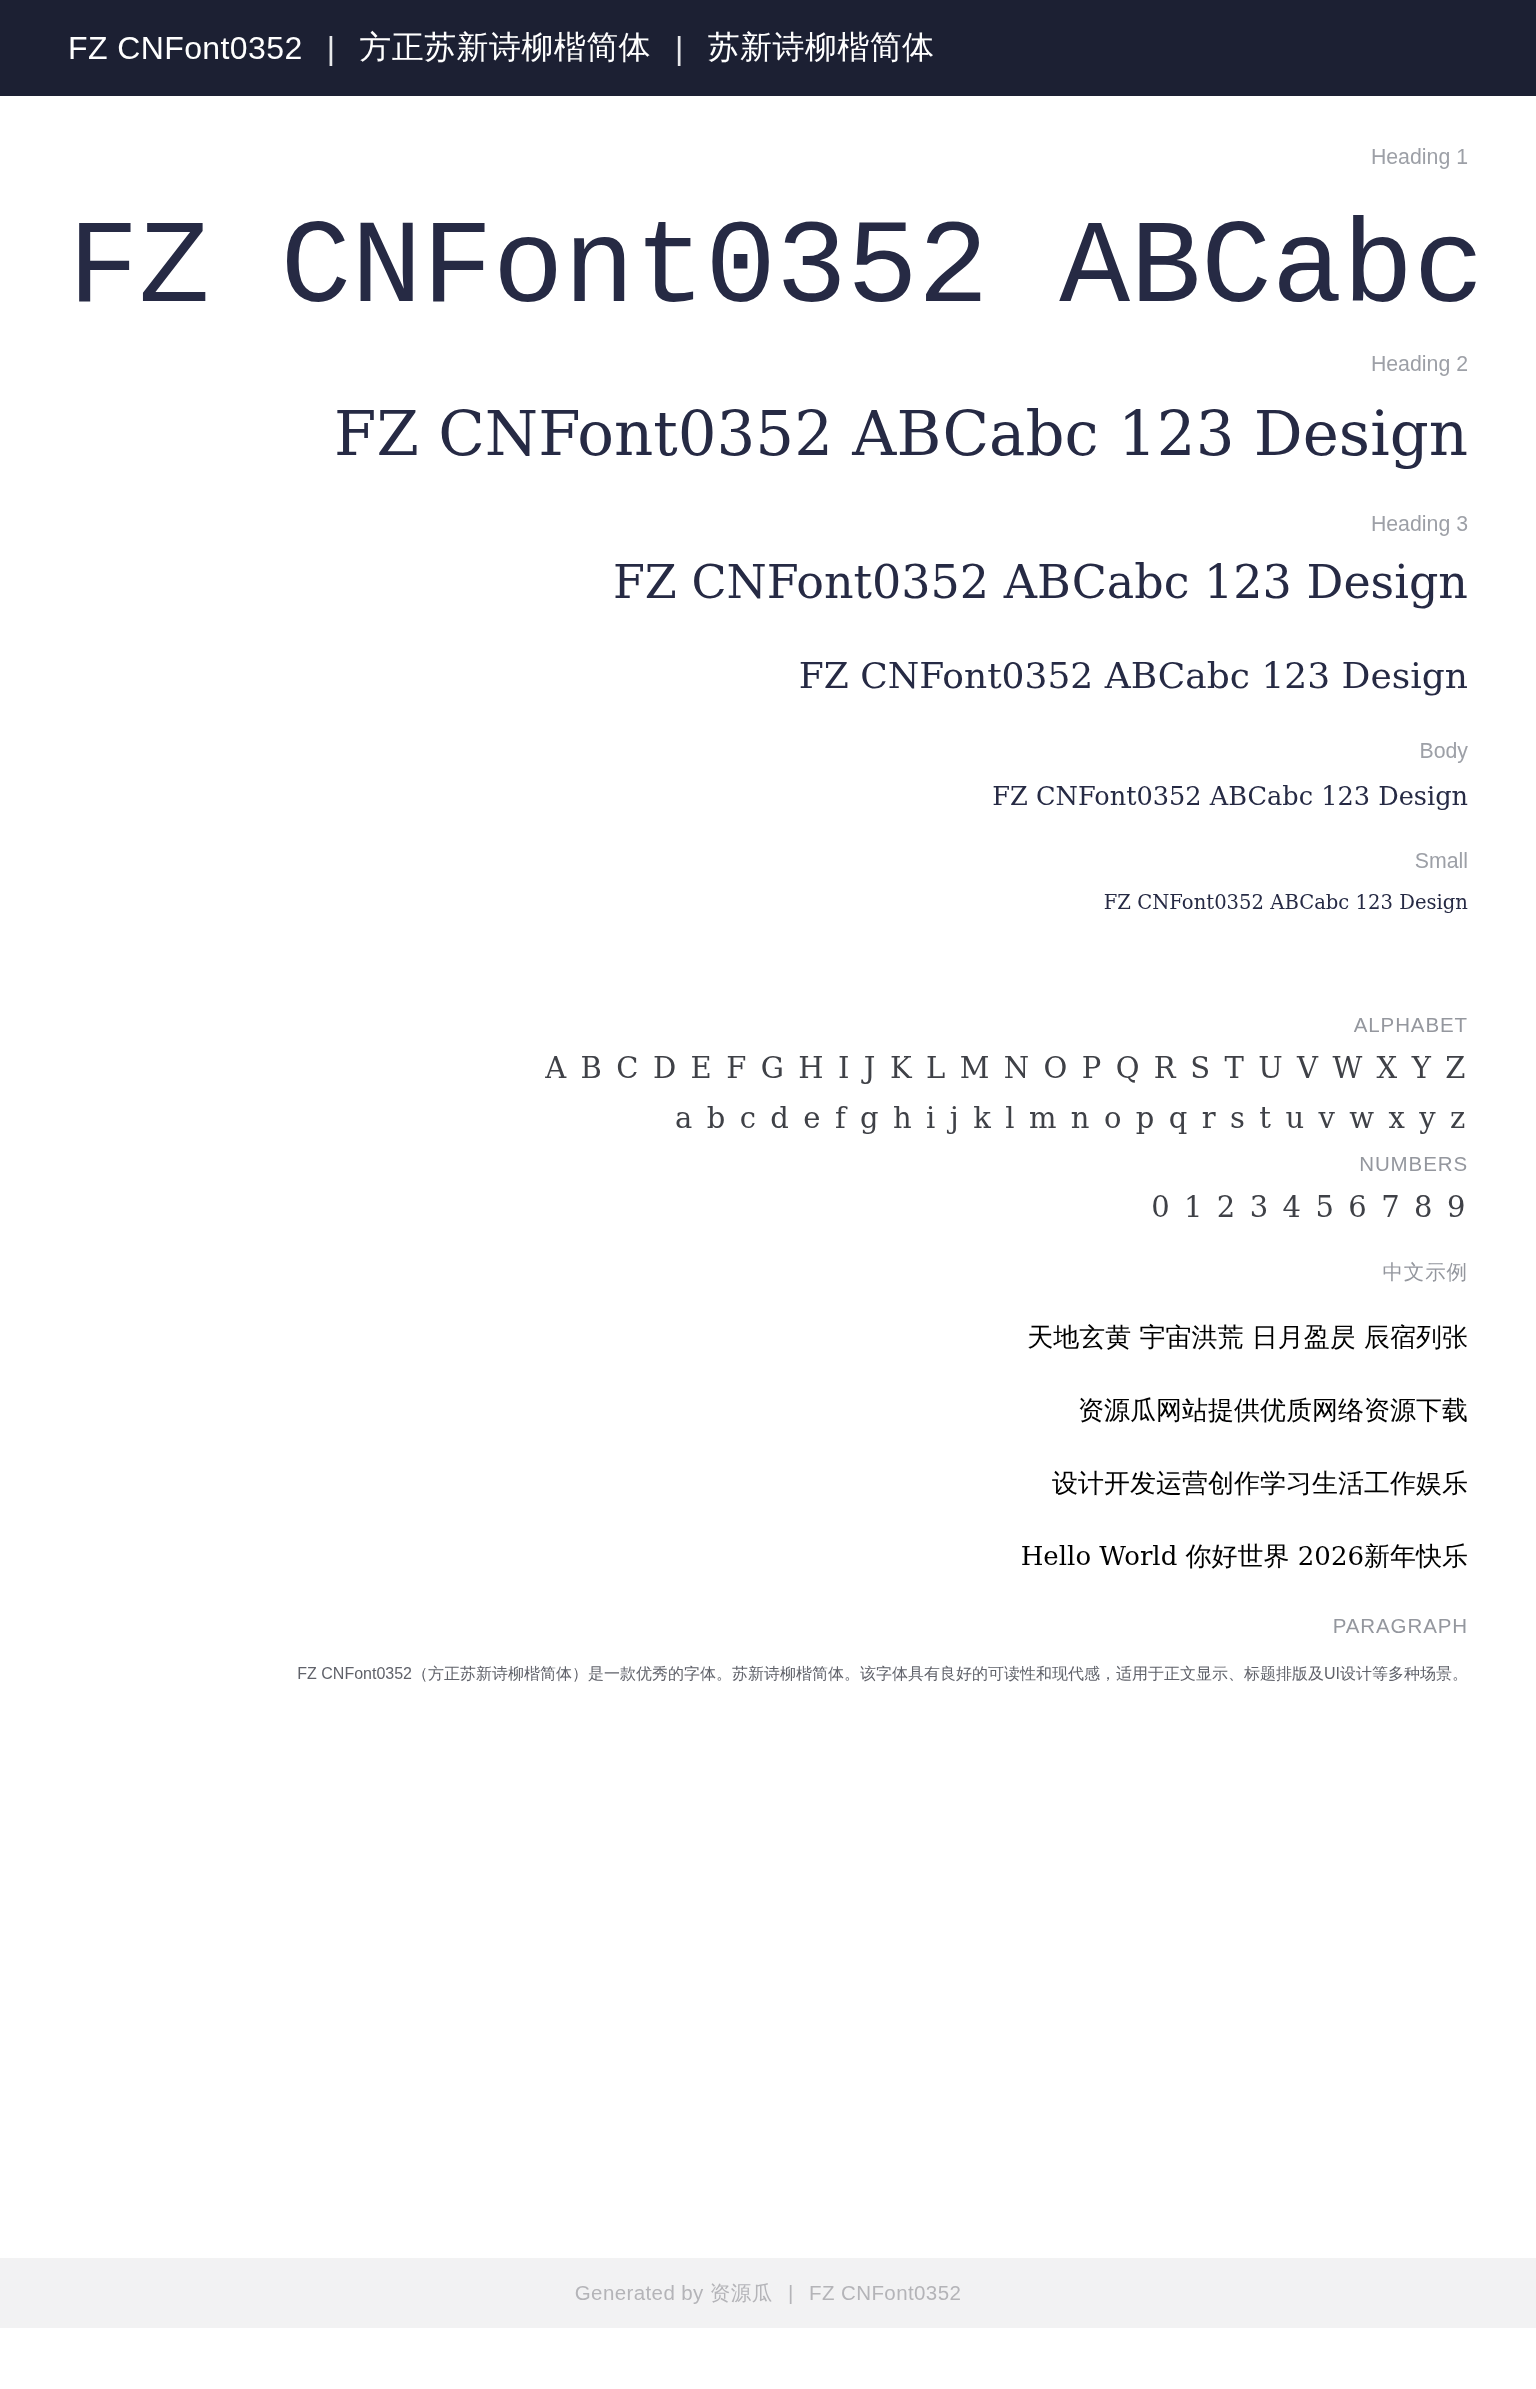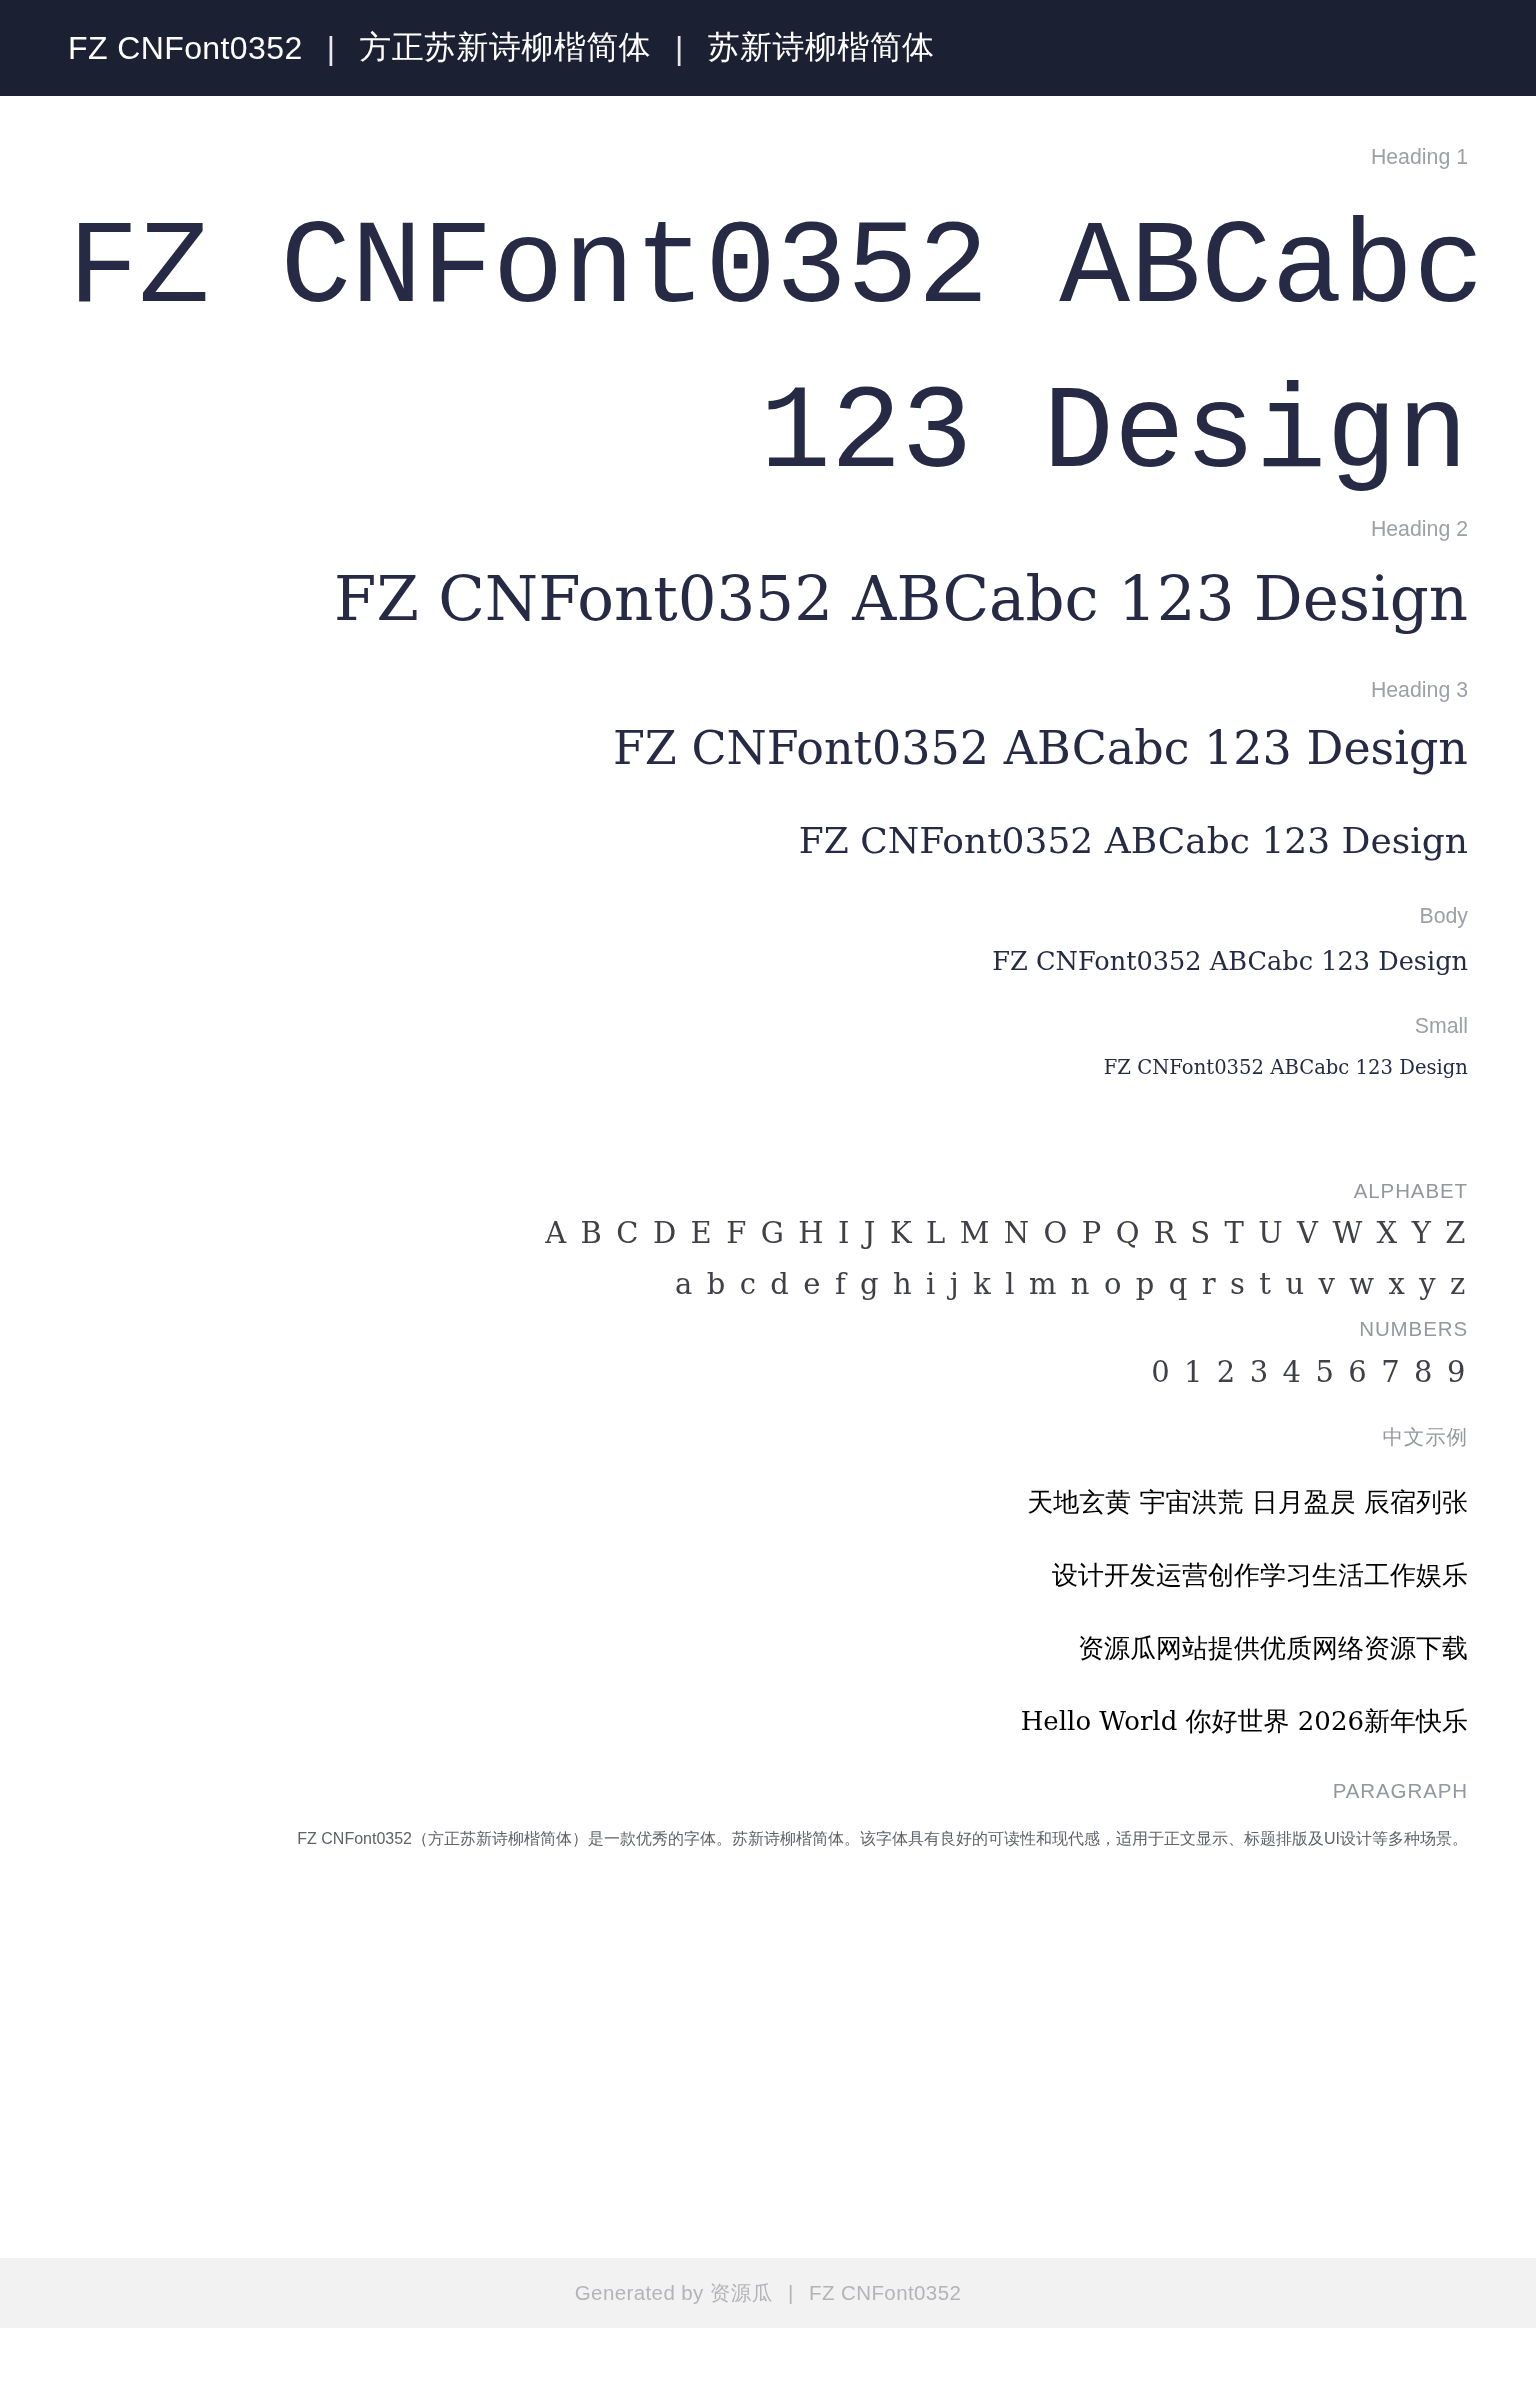--- a/index.html
+++ b/index.html
@@ -125,21 +125,20 @@
     <span class="sep">|</span>
     <span>苏新诗柳楷简体</span>
   </div>
 
   <div class="content">
 
     <div class="sec-h1">
       <div class="spec-label">Heading 1</div>
       <div class="spec-sample spec-h1">
         <div class="spec-line">FZ CNFont0352 ABCabc</div>
-        <div class="spec-line">123 Design</div>
       </div>
     </div>
 
     <div class="sec-h2">
       <div class="spec-label">Heading 2</div>
       <div class="spec-sample spec-h2">
         <div class="spec-line">FZ CNFont0352 ABCabc 123 Design</div>
       </div>
     </div>
 
@@ -174,22 +173,22 @@
       <div class="section-label">ALPHABET</div>
       <div class="glyph-row row-upper">A B C D E F G H I J K L M N O P Q R S T U V W X Y Z</div>
       <div class="glyph-row row-lower">a b c d e f g h i j k l m n o p q r s t u v w x y z</div>
       <div class="section-label numbers-label">NUMBERS</div>
       <div class="glyph-row row-digits">0 1 2 3 4 5 6 7 8 9</div>
     </div>
 
     <div class="cn-block">
       <div class="section-label cn-label">中文示例</div>
       <div class="cn-line">天地玄黄 宇宙洪荒 日月盈昃 辰宿列张</div>
+      <div class="cn-line">资源瓜网站提供优质网络资源下载</div>
       <div class="cn-line">设计开发运营创作学习生活工作娱乐</div>
-      <div class="cn-line">资源瓜网站提供优质网络资源下载</div>
       <div class="cn-line">Hello World 你好世界 2026新年快乐</div>
     </div>
 
     <div>
       <div class="section-label para-label">PARAGRAPH</div>
       <div class="para-text">FZ CNFont0352（方正苏新诗柳楷简体）是一款优秀的字体。苏新诗柳楷简体。该字体具有良好的可读性和现代感，适用于正文显示、标题排版及UI设计等多种场景。</div>
     </div>
 
   </div>
 

